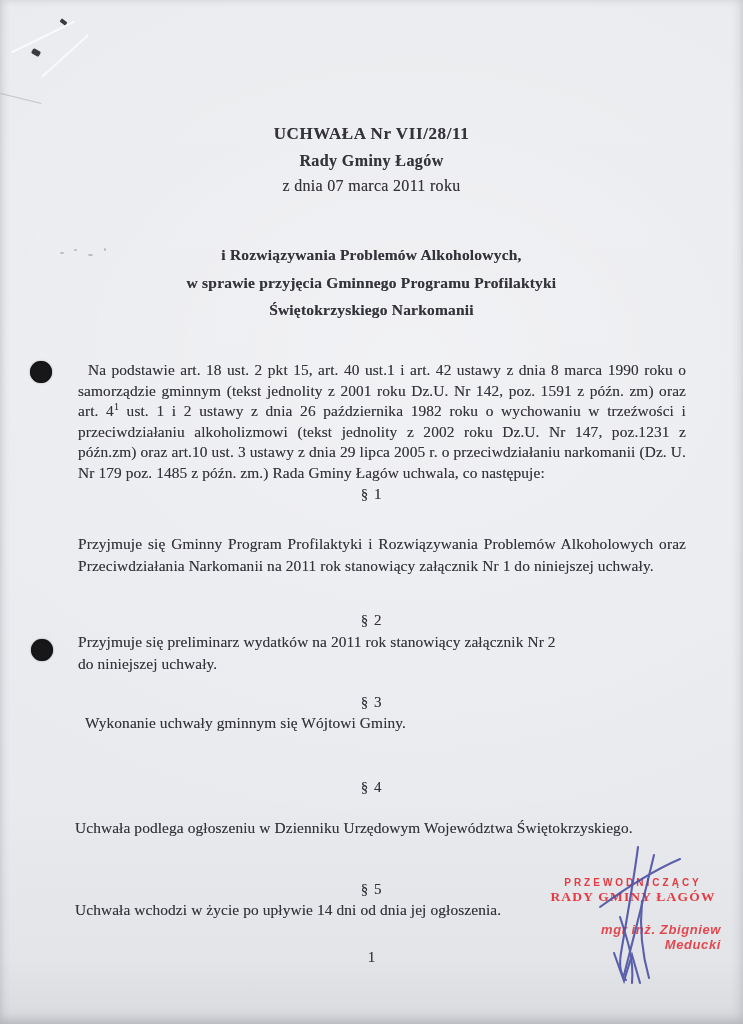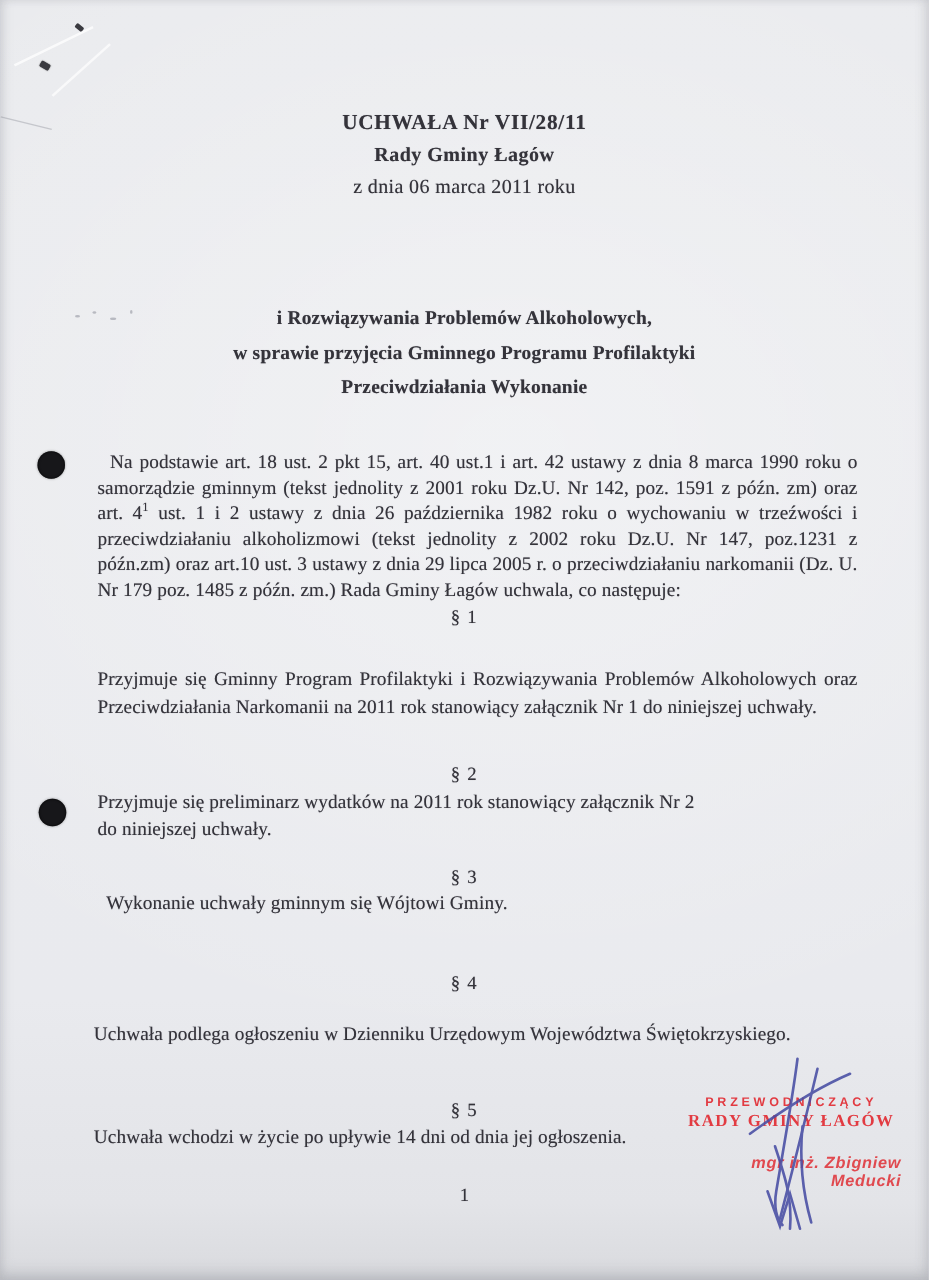--- a/index.html
+++ b/index.html
@@ -18,21 +18,21 @@
     color:#34333a;
   }
   .page::after{ 
     content:"";position:absolute;inset:0;pointer-events:none;
     box-shadow:inset 0 -6px 10px rgba(120,122,130,0.25), inset -4px 0 8px rgba(140,142,150,0.12), inset 3px 0 6px rgba(140,142,150,0.10);
   }
   .txt{ text-shadow:0 0 0.6px rgba(70,70,82,0.55); }
 
   
   .hdr{position:absolute;left:0;top:88px;width:100%;text-align:center;}
-  .hdr .l1{font-size:17px;font-weight:bold;letter-spacing:0.6px;}
+  .hdr .l1{font-size:17px;font-weight:bold;letter-spacing:0.6px;margin-top:36px;}
   .hdr .l2{font-size:16px;font-weight:bold;margin-top:8px;letter-spacing:0.4px;}
   .hdr .l3{font-size:16px;margin-top:7px;letter-spacing:0.3px;}
 
   
   .subject{position:absolute;left:0;top:241px;width:100%;text-align:center;font-weight:bold;font-size:15.5px;line-height:27.5px;letter-spacing:0.2px;}
 
   
   .preamble{
     position:absolute;left:78px;top:360px;width:608px;
     font-size:15.4px;line-height:20.6px;text-align:justify;text-indent:10px;
@@ -97,27 +97,27 @@
   <div class="speck" id="pk2"></div>
   <div class="speck" id="pk3"></div>
   <div class="speck" id="pk4"></div>
 
   <div class="hole" id="hole1"></div>
   <div class="hole" id="hole2"></div>
 
   <div class="hdr txt">
     <div class="l1">UCHWAŁA  Nr VII/28/11</div>
     <div class="l2">Rady Gminy Łagów</div>
-    <div class="l3">z dnia 06 marca 2011 roku</div>
+    <div class="l3">z dnia 07 marca 2011 roku</div>
   </div>
 
   <div class="subject txt">
     <div>i Rozwiązywania Problemów Alkoholowych,</div>
     <div>w sprawie przyjęcia Gminnego Programu Profilaktyki</div>
-    <div>Przeciwdziałania Wykonanie</div>
+    <div>Świętokrzyskiego Narkomanii</div>
   </div>
 
   <div class="preamble txt"><span>Na podstawie art. 18 ust. 2 pkt 15, art. 40 ust.1 i art. 42 ustawy z dnia 8 marca 1990 roku o samorządzie gminnym (tekst jednolity z 2001 roku Dz.U. Nr 142, poz. 1591 z późn. zm) oraz art. 4</span><sup>1</sup><span> ust. 1 i 2 ustawy z dnia 26 października 1982 roku o wychowaniu w trzeźwości i przeciwdziałaniu alkoholizmowi (tekst jednolity z 2002 roku Dz.U. Nr 147, poz.1231 z późn.zm) oraz art.10 ust. 3 ustawy z dnia 29 lipca 2005 r. o przeciwdziałaniu narkomanii (Dz. U. Nr 179 poz. 1485 z późn. zm.) Rada Gminy Łagów uchwala, co następuje:</span></div>
 
   <div class="sec-h txt" id="s1h">§ 1</div>
   <div class="sec-t just txt" id="s1t">Przyjmuje się Gminny Program Profilaktyki i Rozwiązywania Problemów Alkoholowych oraz Przeciwdziałania Narkomanii na 2011 rok stanowiący załącznik Nr 1 do niniejszej uchwały.</div>
 
   <div class="sec-h txt" id="s2h">§ 2</div>
   <div class="sec-t txt" id="s2t">Przyjmuje się preliminarz wydatków na 2011 rok stanowiący załącznik Nr 2
 do niniejszej uchwały.</div>

